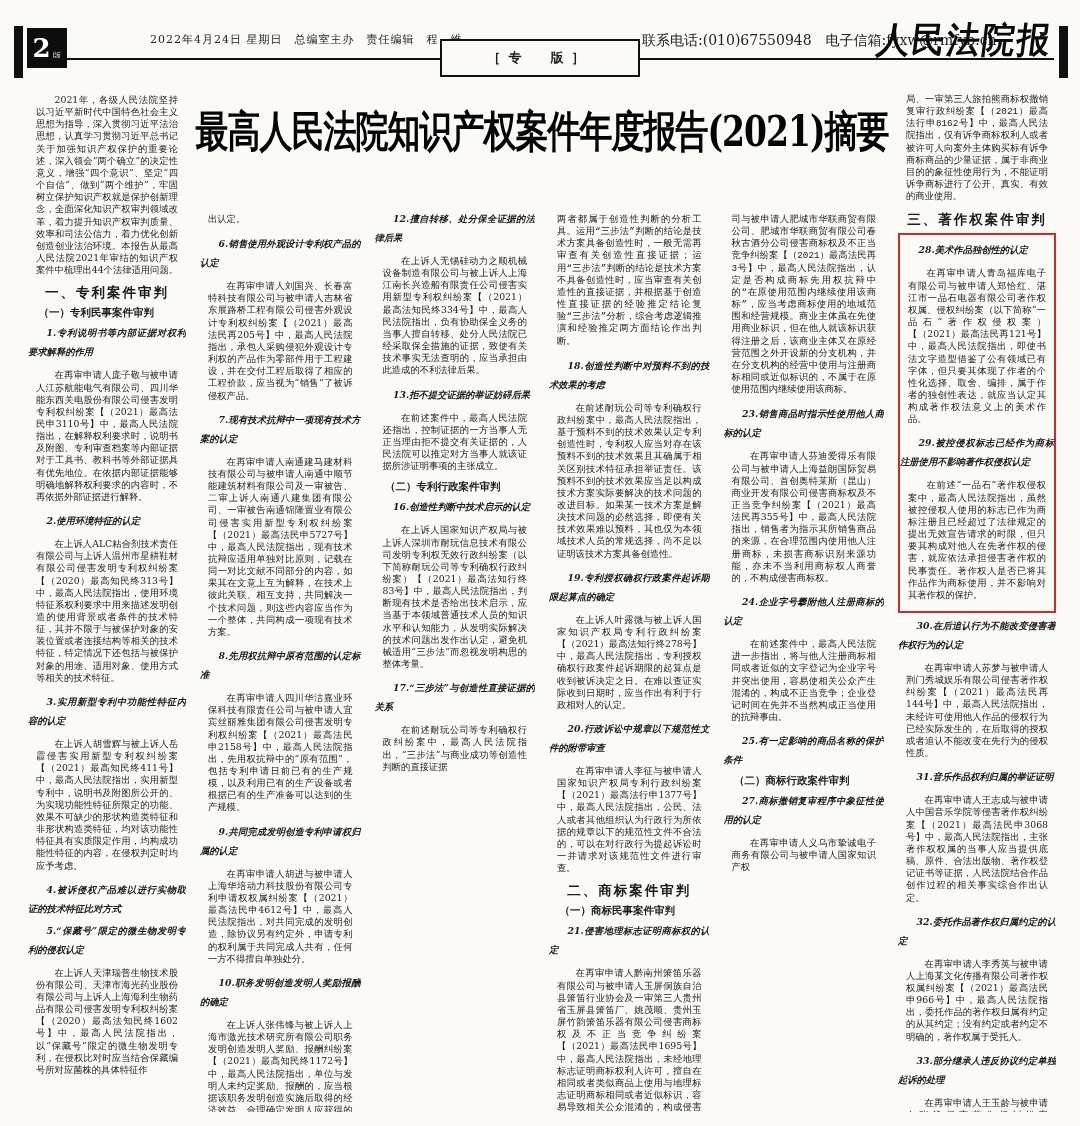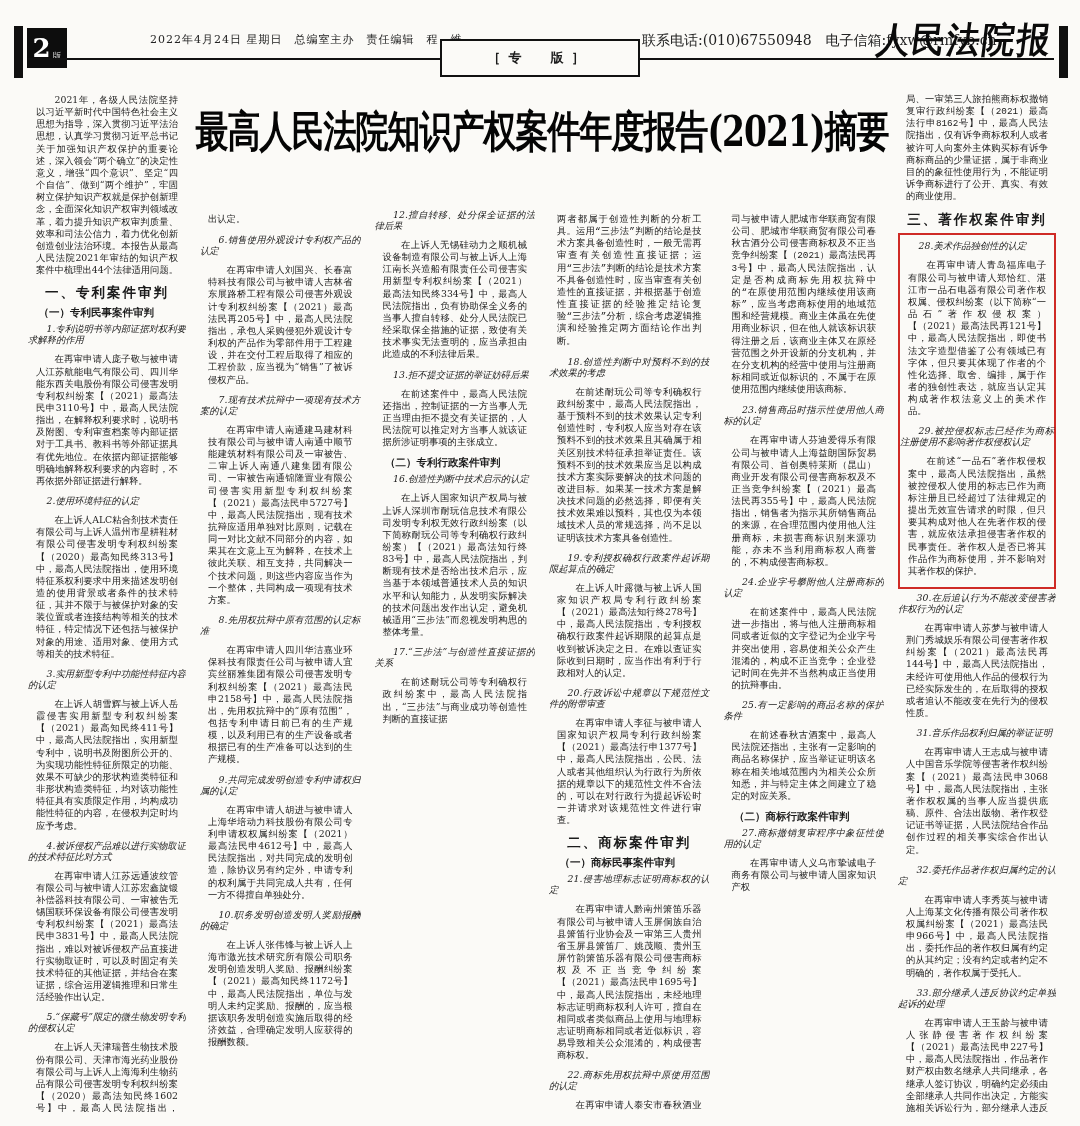--- a/index.html
+++ b/index.html
@@ -31,21 +31,21 @@
   .headline{height:98px;display:flex;align-items:center;justify-content:center;
     font-size:33px;font-weight:bold;white-space:nowrap;letter-spacing:-1px;
     transform:scaleY(1.3);transform-origin:center 60%;color:#050505;}
   .midgrid{flex:1;display:grid;grid-template-columns:repeat(4,1fr);column-gap:14px;overflow:hidden;margin-top:10px;}
   .col{font-size:9.3px;line-height:12.15px;text-align:justify;overflow:hidden;min-width:0;}
   .para{text-indent:2em;margin:8px;}
   .para.cont{text-indent:0;font-family:Liberation Mono, monospace;}
   .para.intro{text-indent:2em;}
   .h1{font-weight:bold;font-size:13.5px;text-align:center;letter-spacing:2px;margin:7px 0 6px;line-height:16px;}
   .h2{font-weight:bold;font-size:10.5px;margin:5px 0 4px;text-indent:1em;line-height:13px;font-family:Liberation Serif, serif;}
-  .it{font-weight:400;font-style:italic;text-indent:2em;margin:3px 0 2px;line-height:11px;}
+  .it{font-weight:700;font-style:italic;text-indent:2em;margin:3px 0 2px;line-height:19px;}
   .redbox{border:2.5px solid #cf2b26;padding:2px 0;margin:3px 0;}
   .jump{text-align:left;font-weight:bold;font-size:11.5px;margin-top:8px;font-style:normal;}
   .jump .arrow{font-family:"DejaVu Sans",sans-serif;margin-right:2px;font-size:12px;}
 </style>
 </head>
 <body>
 
 <div class="edgebar left"></div>
 <div class="edgebar right"></div>
 
@@ -66,21 +66,20 @@
       <div class="para intro">2021年，各级人民法院坚持以习近平新时代中国特色社会主义思想为指导，深入贯彻习近平法治思想，认真学习贯彻习近平总书记关于加强知识产权保护的重要论述，深入领会“两个确立”的决定性意义，增强“四个意识”、坚定“四个自信”、做到“两个维护”，牢固树立保护知识产权就是保护创新理念，全面深化知识产权审判领域改革，着力提升知识产权审判质量、效率和司法公信力，着力优化创新创造创业法治环境。本报告从最高人民法院2021年审结的知识产权案件中梳理出44个法律适用问题。</div>
       <div class="h1">一、专利案件审判</div>
       <div class="h2">（一）专利民事案件审判</div>
       <div class="it">1.专利说明书等内部证据对权利要求解释的作用</div>
       <div class="para">在再审申请人庞子敬与被申请人江苏航能电气有限公司、四川华能东西关电股份有限公司侵害发明专利权纠纷案【（2021）最高法民申3110号】中，最高人民法院指出，在解释权利要求时，说明书及附图、专利审查档案等内部证据对于工具书、教科书等外部证据具有优先地位。在依据内部证据能够明确地解释权利要求的内容时，不再依据外部证据进行解释。</div>
       <div class="it">2.使用环境特征的认定</div>
       <div class="para">在上诉人ALC粘合剂技术责任有限公司与上诉人温州市星耕鞋材有限公司侵害发明专利权纠纷案【（2020）最高知民终313号】中，最高人民法院指出，使用环境特征系权利要求中用来描述发明创造的使用背景或者条件的技术特征，其并不限于与被保护对象的安装位置或者连接结构等相关的技术特征，特定情况下还包括与被保护对象的用途、适用对象、使用方式等相关的技术特征。</div>
       <div class="it">3.实用新型专利中功能性特征内容的认定</div>
       <div class="para">在上诉人胡雪辉与被上诉人岳霞侵害实用新型专利权纠纷案【（2021）最高知民终411号】中，最高人民法院指出，实用新型专利中，说明书及附图所公开的、为实现功能性特征所限定的功能、效果不可缺少的形状构造类特征和非形状构造类特征，均对该功能性特征具有实质限定作用，均构成功能性特征的内容，在侵权判定时均应予考虑。</div>
       <div class="it">4.被诉侵权产品难以进行实物取证的技术特征比对方式</div>
-      <div class="para">在再审申请人江苏远通波纹管有限公司与被申请人江苏宏鑫旋锻补偿器科技有限公司、一审被告无锡国联环保设备有限公司侵害发明专利权纠纷案【（2021）最高法民申3831号】中，最高人民法院指出，难以对被诉侵权产品直接进行实物取证时，可以及时固定有关技术特征的其他证据，并结合在案证据，综合运用逻辑推理和日常生活经验作出认定。</div>
       <div class="it">5.“保藏号”限定的微生物发明专利的侵权认定</div>
       <div class="para">在上诉人天津瑞普生物技术股份有限公司、天津市海光药业股份有限公司与上诉人上海海利生物药品有限公司侵害发明专利权纠纷案【（2020）最高法知民终1602号】中，最高人民法院指出，以“保藏号”限定的微生物发明专利，在侵权比对时应当结合保藏编号所对应菌株的具体特征作</div>
     </div>
 
   <div class="mid">
     <div class="headline">最高人民法院知识产权案件年度报告(2021)摘要</div>
     <div class="midgrid">
       <div class="col">
           <div class="para cont">出认定。</div>
           <div class="it">6.销售使用外观设计专利权产品的认定</div>
@@ -120,21 +119,20 @@
           <div class="it">22.商标先用权抗辩中原使用范围的认定</div>
           <div class="para">在再审申请人泰安市春秋酒业有限公</div>
         </div>
       <div class="col">
           <div class="para cont">司与被申请人肥城市华联商贸有限公司、肥城市华联商贸有限公司春秋古酒分公司侵害商标权及不正当竞争纠纷案【（2021）最高法民再3号】中，最高人民法院指出，认定是否构成商标先用权抗辩中的“在原使用范围内继续使用该商标”，应当考虑商标使用的地域范围和经营规模。商业主体虽在先使用商业标识，但在他人就该标识获得注册之后，该商业主体又在原经营范围之外开设新的分支机构，并在分支机构的经营中使用与注册商标相同或近似标识的，不属于在原使用范围内继续使用该商标。</div>
           <div class="it">23.销售商品时指示性使用他人商标的认定</div>
           <div class="para">在再审申请人芬迪爱得乐有限公司与被申请人上海益朗国际贸易有限公司、首创奥特莱斯（昆山）商业开发有限公司侵害商标权及不正当竞争纠纷案【（2021）最高法民再355号】中，最高人民法院指出，销售者为指示其所销售商品的来源，在合理范围内使用他人注册商标，未损害商标识别来源功能，亦未不当利用商标权人商誉的，不构成侵害商标权。</div>
           <div class="it">24.企业字号攀附他人注册商标的认定</div>
           <div class="para">在前述案件中，最高人民法院进一步指出，将与他人注册商标相同或者近似的文字登记为企业字号并突出使用，容易使相关公众产生混淆的，构成不正当竞争；企业登记时间在先并不当然构成正当使用的抗辩事由。</div>
           <div class="it">25.有一定影响的商品名称的保护条件</div>
-          <div class="para">在前述春秋古酒案中，最高人民法院还指出，主张有一定影响的商品名称保护，应当举证证明该名称在相关地域范围内为相关公众所知悉，并与特定主体之间建立了稳定的对应关系。</div>
           <div class="h2">（二）商标行政案件审判</div>
           <div class="it">27.商标撤销复审程序中象征性使用的认定</div>
           <div class="para">在再审申请人义乌市挚诚电子商务有限公司与被申请人国家知识产权</div>
         </div>
     </div>
   </div>
 
   <div class="col">
       <div class="para cont">局、一审第三人旅拍熊商标权撤销复审行政纠纷案【（2021）最高法行申8162号】中，最高人民法院指出，仅有诉争商标权利人或者被许可人向案外主体购买标有诉争商标商品的少量证据，属于非商业目的的象征性使用行为，不能证明诉争商标进行了公开、真实、有效的商业使用。</div>
       <div class="h1">三、著作权案件审判</div>

